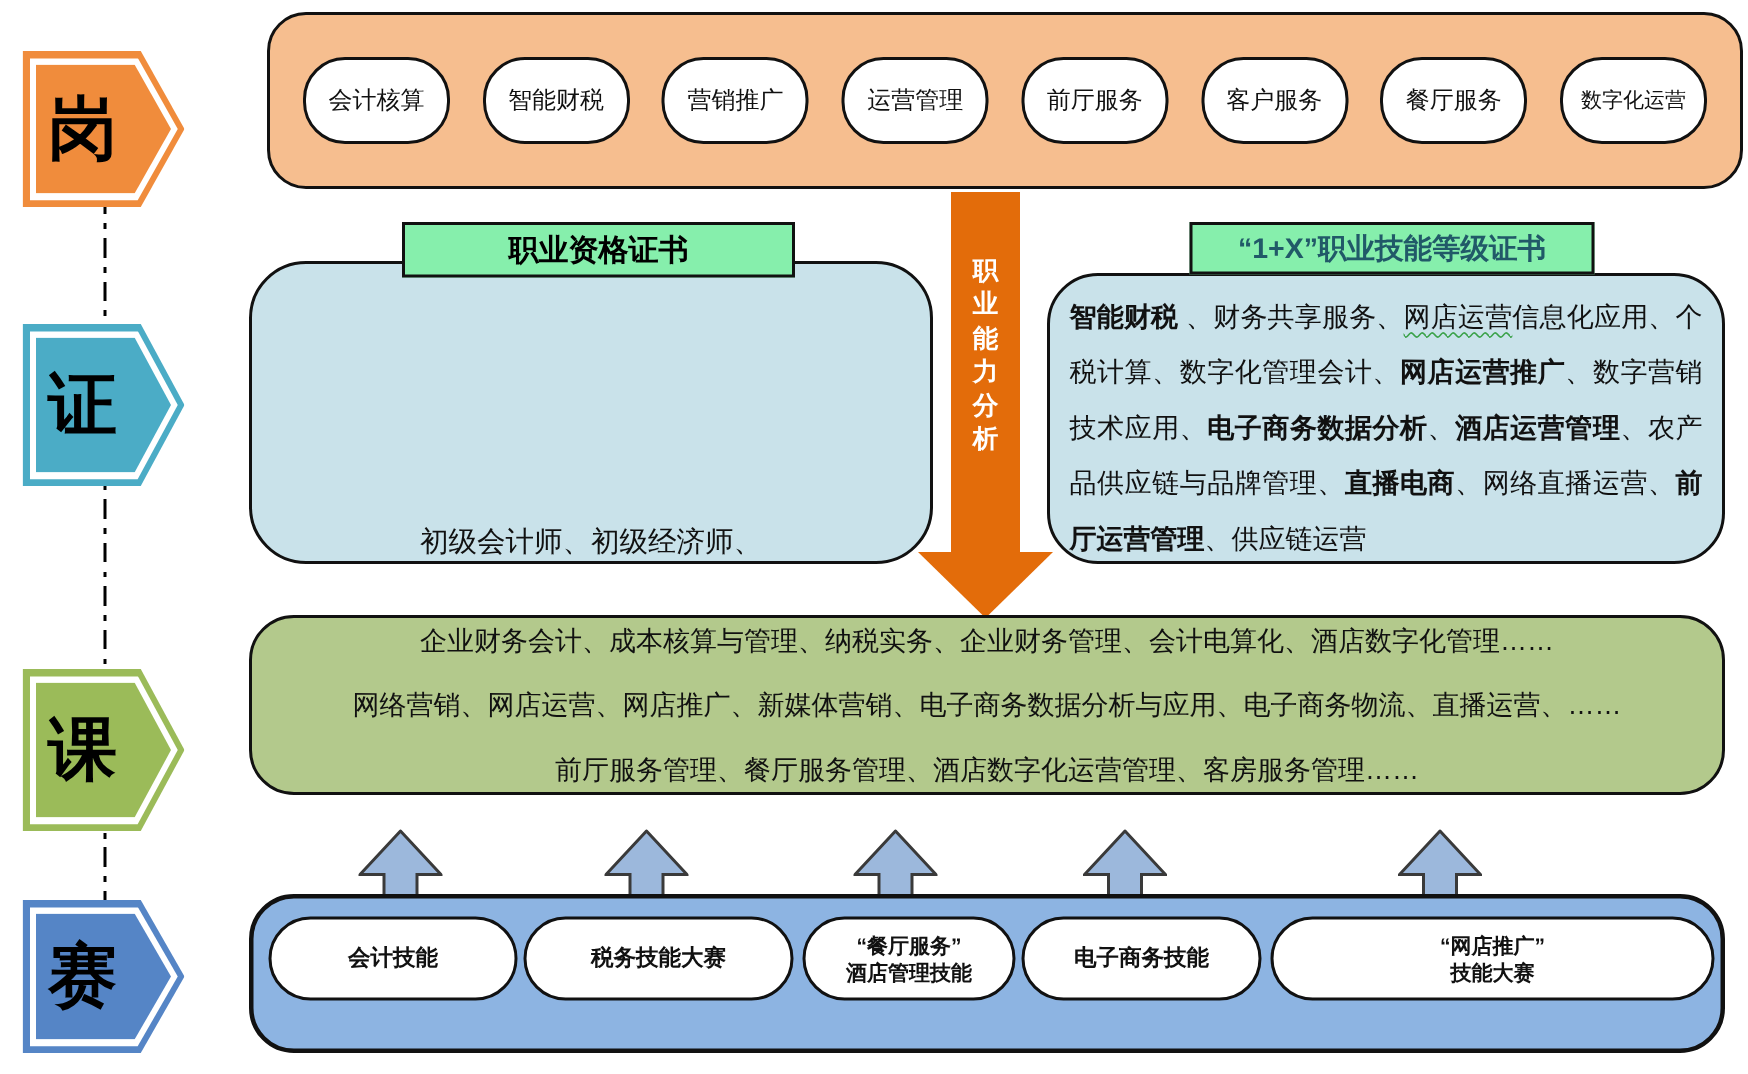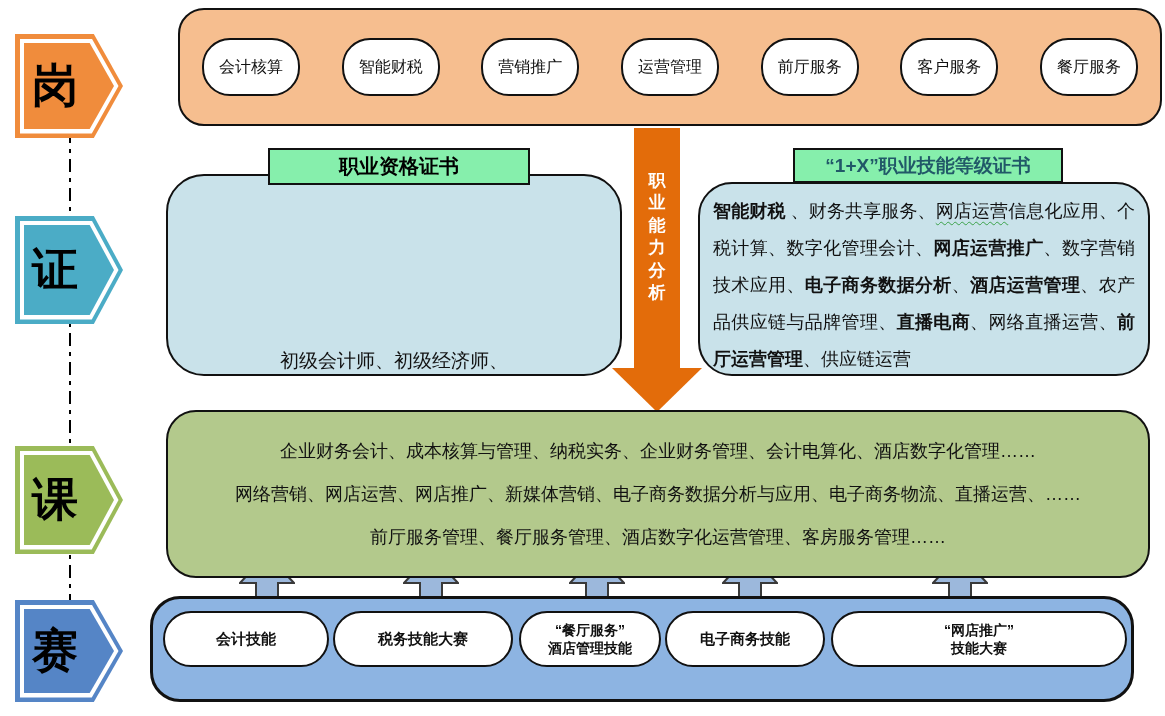--- a/index.html
+++ b/index.html
@@ -47,30 +47,30 @@
               padding:9px 13px 0;font-size:18px;line-height:37px;text-align:justify;}
   .cert-tab{position:absolute;box-sizing:border-box;background:#86efac;border:2px solid #111;z-index:3;
             display:flex;align-items:center;justify-content:center;font-weight:bold;}
   #tab-left{left:268px;top:148px;width:262px;height:37px;font-size:20px;color:#000;}
   #tab-right{left:793px;top:148px;width:270px;height:35px;font-size:19px;color:#215968;}
   .b{font-weight:bold;}
   .wavy{text-decoration:underline;text-decoration-style:wavy;text-decoration-color:#3BA24A;
         text-decoration-thickness:1px;text-underline-offset:4px;}
 
   
-  .courses-box{position:absolute;left:166px;top:410px;width:984px;height:168px;box-sizing:border-box;
+  .courses-box{position:absolute;left:166px;top:410px;width:984px;height:120px;box-sizing:border-box;
                background:#B3C98C;border:2px solid #111;border-radius:30px;z-index:2;
                display:flex;flex-direction:column;align-items:center;justify-content:center;gap:19px;
                font-size:18px;}
 
   
   .up-arrow{position:absolute;top:553px;z-index:1;}
 
   
-  .comp-bar{position:absolute;left:150px;top:596px;width:984px;height:106px;box-sizing:border-box;
+  .comp-bar{position:absolute;left:166px;top:596px;width:984px;height:106px;box-sizing:border-box;
             background:#8DB4E2;border:3px solid #111;border-radius:30px;z-index:2;}
   .comp-pill{position:absolute;top:12px;height:56px;box-sizing:border-box;background:#fff;
              border:2px solid #111;border-radius:28px;display:flex;flex-direction:column;
              align-items:center;justify-content:center;font-weight:bold;font-size:15px;
              line-height:1.3;text-align:center;white-space:nowrap;}
   #comp-0{left:10px;width:166px;} #comp-1{left:180px;width:180px;}
   #comp-2{left:366px;width:142px;font-size:14px;} #comp-3{left:512px;width:160px;}
   #comp-4{left:678px;width:296px;font-size:14px;}
   .pill-line:empty{display:none;}
 </style>
@@ -96,20 +96,21 @@
   </div>
 
   <div class="jobs-bar">
     <div class="job-pill">会计核算</div>
     <div class="job-pill">智能财税</div>
     <div class="job-pill">营销推广</div>
     <div class="job-pill">运营管理</div>
     <div class="job-pill">前厅服务</div>
     <div class="job-pill">客户服务</div>
     <div class="job-pill">餐厅服务</div>
+    <div class="job-pill small">数字化运营</div>
   </div>
 
   <div class="an-shaft">
     <div class="an-text">职业能力分析</div>
   </div>
   <div class="an-head"></div>
 
   <div class="cert-tab" id="tab-left">职业资格证书</div>
   <div class="cert-tab" id="tab-right">“1+X”职业技能等级证书</div>
 

